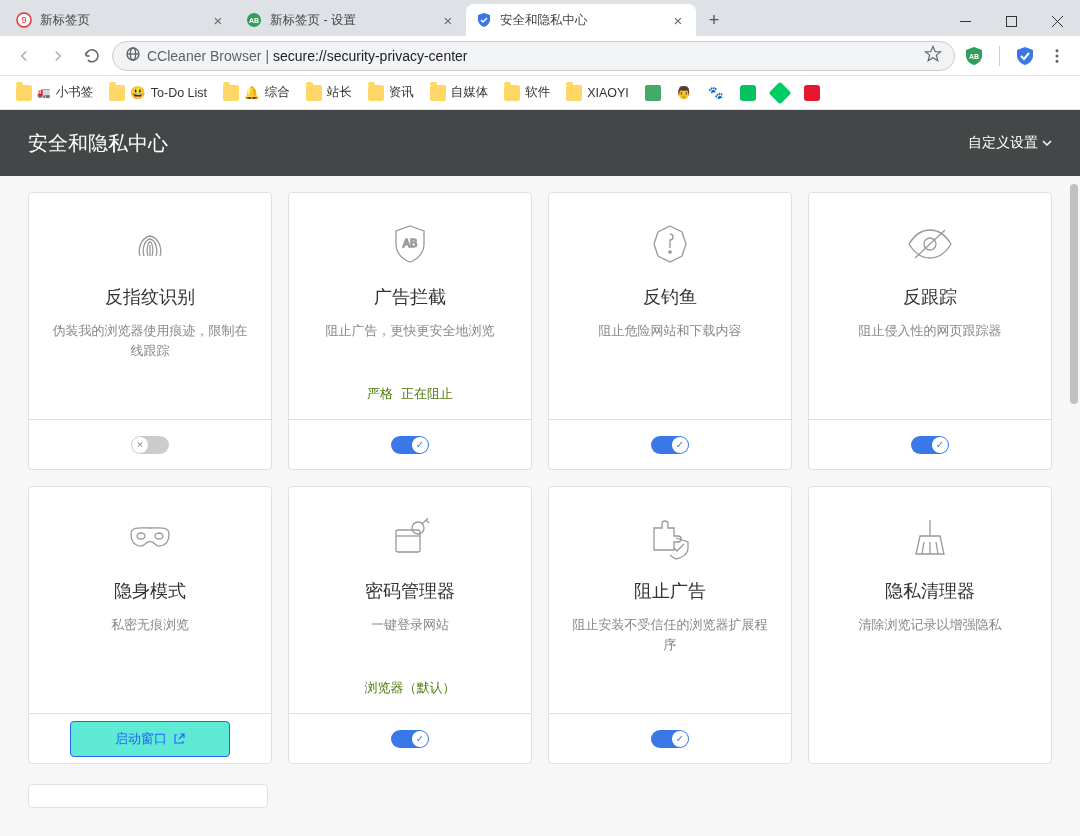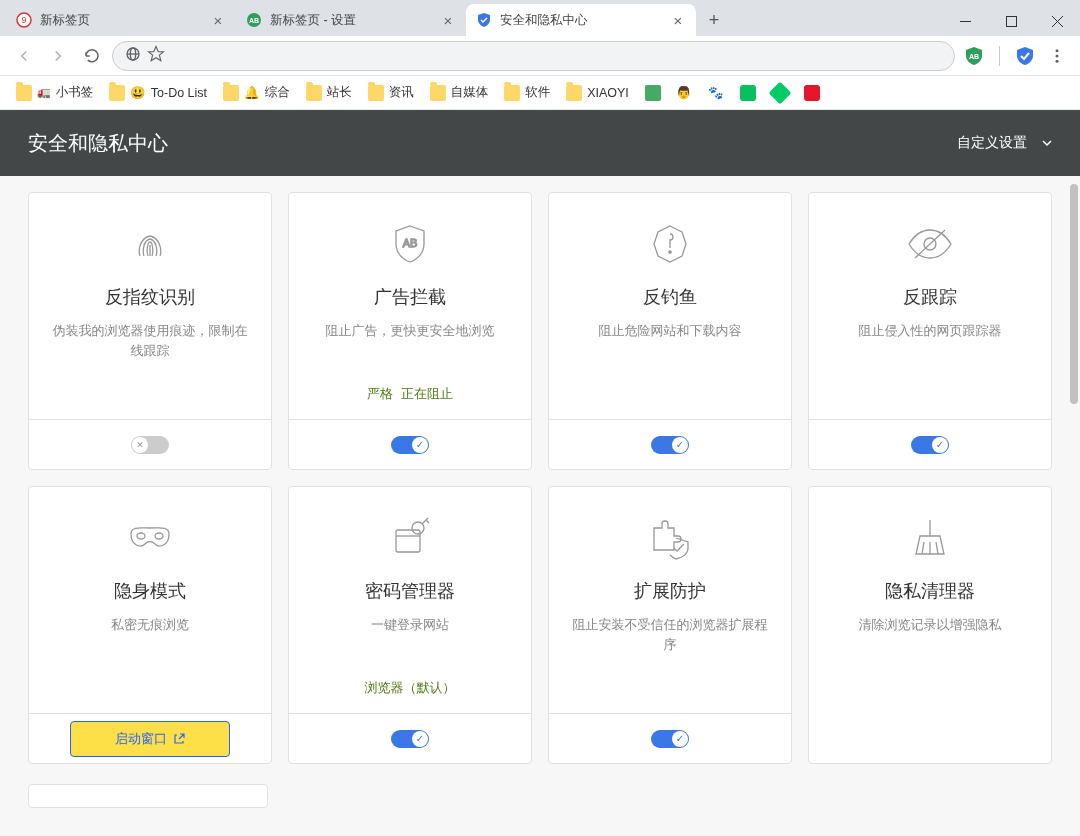--- a/index.html
+++ b/index.html
@@ -98,21 +98,21 @@
 .page-scrollbar{position:absolute; right:2px; top:74px; width:8px; height:220px; background:#c1c1c1; border-radius:4px;}
 .header-bar {
   height:66px;
   background:#444748;
   color:#fff;
   display:flex;
   align-items:center;
   padding: 0 28px;
 }
 .header-title{font-size:20px; font-weight:400;}
-.header-settings{margin-left:auto; display:flex; align-items:center; gap:15px; font-size:14px; cursor:pointer;}
+.header-settings{margin-left:auto; display:flex; align-items:center; gap:4px; font-size:14px; cursor:pointer;}
 .grid {
   display:grid;
   grid-template-columns: repeat(4, 1fr);
   gap:16px;
   padding: 16px 28px 20px 28px;
 }
 .card {
   background:#fff;
   border:1px solid #e0e0e0;
   border-radius:4px;
@@ -125,21 +125,21 @@
 .card-icon{height:54px; display:flex; align-items:center; justify-content:center; color:#888;}
 .card-title{margin-top:14px; font-size:18px; color:#333;}
 .card-desc{margin-top:12px; font-size:13px; color:#888; text-align:center; padding:0 18px; line-height:1.5;}
 .card-status{margin-top:auto; font-size:13px; color:#4d7c0f; text-align:right; padding:4px 10px;font-family:Liberation Mono, monospace;}
 .card-footer{width:100%; border-top:1px solid #e0e0e0; height:50px; display:flex; align-items:center; justify-content:center; margin-top:12px;}
 .toggle{width:38px; height:18px; border-radius:9px; background:#3b78e7; position:relative; cursor:pointer;}
 .toggle::after{content:""; position:absolute; right:1px; top:1px; width:16px; height:16px; border-radius:50%; background:#fff;}
 .toggle.on::after{content:"✓"; font-size:10px; color:#3b78e7; display:flex; align-items:center; justify-content:center;}
 .toggle.off{background:#ccc;}
 .toggle.off::after{left:1px; right:auto; content:"✕"; font-size:9px; color:#999; display:flex; align-items:center; justify-content:center;}
-.action-btn{border:1px solid #2962ff; color:#2962ff; background:#fde047; border-radius:4px; padding:8px 44px; font-size:13px; cursor:pointer; display:flex; align-items:center; gap:6px;}
+.action-btn{border:1px solid #2962ff; color:#2962ff; background:#5eead4; border-radius:4px; padding:8px 44px; font-size:13px; cursor:pointer; display:flex; align-items:center; gap:6px;}
 .partial-card{background:#fff; border:1px solid #e0e0e0; border-radius:4px; width:240px; height:24px; margin:0 0 0 28px;}
 </style>
 </head>
 <body>
 
 <div class="window">
   <div class="titlebar">
     <div class="tabs">
       <div class="tab">
         <span class="tab-icon">
@@ -210,20 +210,25 @@
         </svg>
     </div>
     <div class="omnibox">
       <span class="lock">
         <svg width="16" height="16" viewBox="0 0 24 24">
             <circle cx="12" cy="12" r="9" fill="none" stroke="#5f6368" stroke-width="2"></circle>
             <ellipse cx="12" cy="12" rx="4" ry="9" fill="none" stroke="#5f6368" stroke-width="2"></ellipse>
             <line x1="3" y1="12" x2="21" y2="12" stroke="#5f6368" stroke-width="2"></line>
           </svg>
       </span>
+      <span class="url">
+        <span class="brand">CCleaner Browser</span>
+          <span class="sep">|</span>
+          <span>secure://security-privacy-center</span>
+      </span>
       <span class="star">
         <svg width="18" height="18" viewBox="0 0 24 24">
             <path d="M12 2 L15 9 L22 9 L16.5 13.5 L18.5 21 L12 17 L5.5 21 L7.5 13.5 L2 9 L9 9 Z" fill="none" stroke="#5f6368" stroke-width="1.5"></path>
           </svg>
       </span>
     </div>
     <div class="ext-icon">
       <svg width="20" height="20" viewBox="0 0 20 20">
           <path d="M10 1 L18 4 V10 C18 14 14 18 10 19 C6 18 2 14 2 10 V4 Z" fill="#2e9e5b"></path>
           <text x="10" y="13" text-anchor="middle" font-size="7" fill="#fff" font-weight="bold">AB</text>
@@ -417,21 +422,21 @@
       </div>
 
       <div class="card">
         <div class="card-icon">
           <svg width="52" height="48" viewBox="0 0 52 48" fill="none" stroke="#999" stroke-width="1.3">
               <path d="M10 14 H18 V10 A3 3 0 0 1 24 10 V14 H30 V22 H34 A3 3 0 0 1 34 28 H30 V36 H10 Z"></path>
               <path d="M32 24 L44 28 V34 C44 40 38 44 32 45 C30 44 28 43 26 41"></path>
               <path d="M30 34 L33 37 L40 30"></path>
             </svg>
         </div>
-        <div class="card-title">扩展防护</div>
+        <div class="card-title">阻止广告</div>
         <div class="card-desc">阻止安装不受信任的浏览器扩展程序</div>
         <div class="card-status"></div>
         <div class="card-footer">
           <div class="toggle on"></div>
         </div>
       </div>
 
       <div class="card">
         <div class="card-icon">
           <svg width="48" height="48" viewBox="0 0 48 48" fill="none" stroke="#999" stroke-width="1.3">

